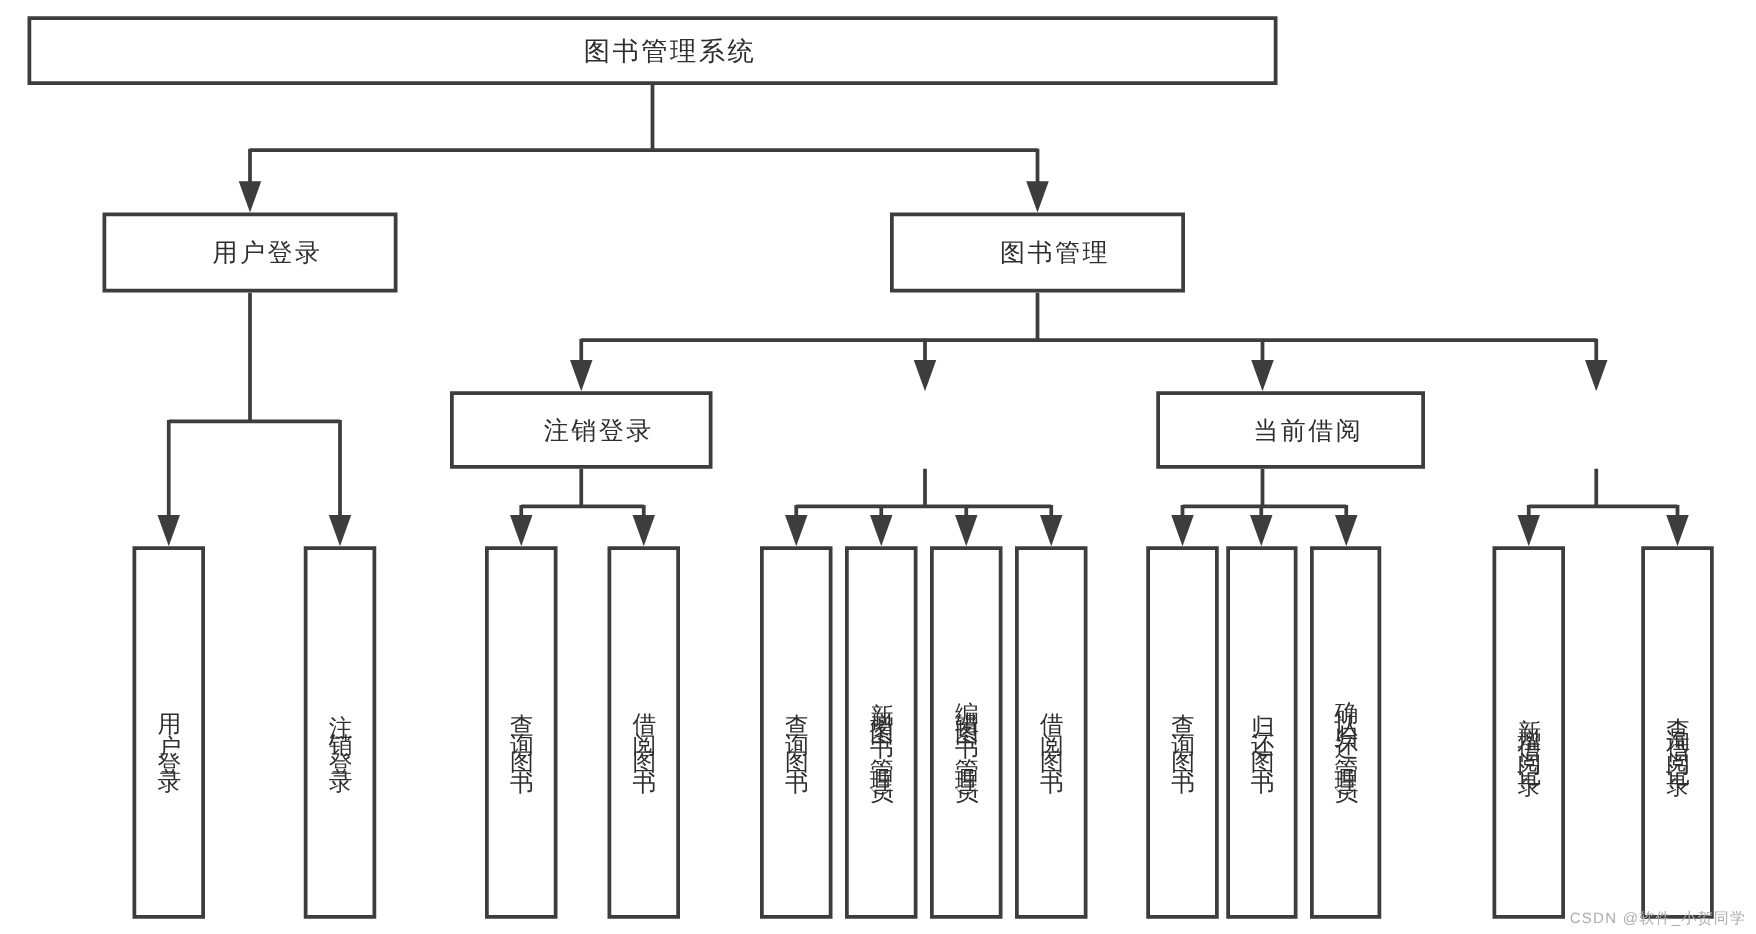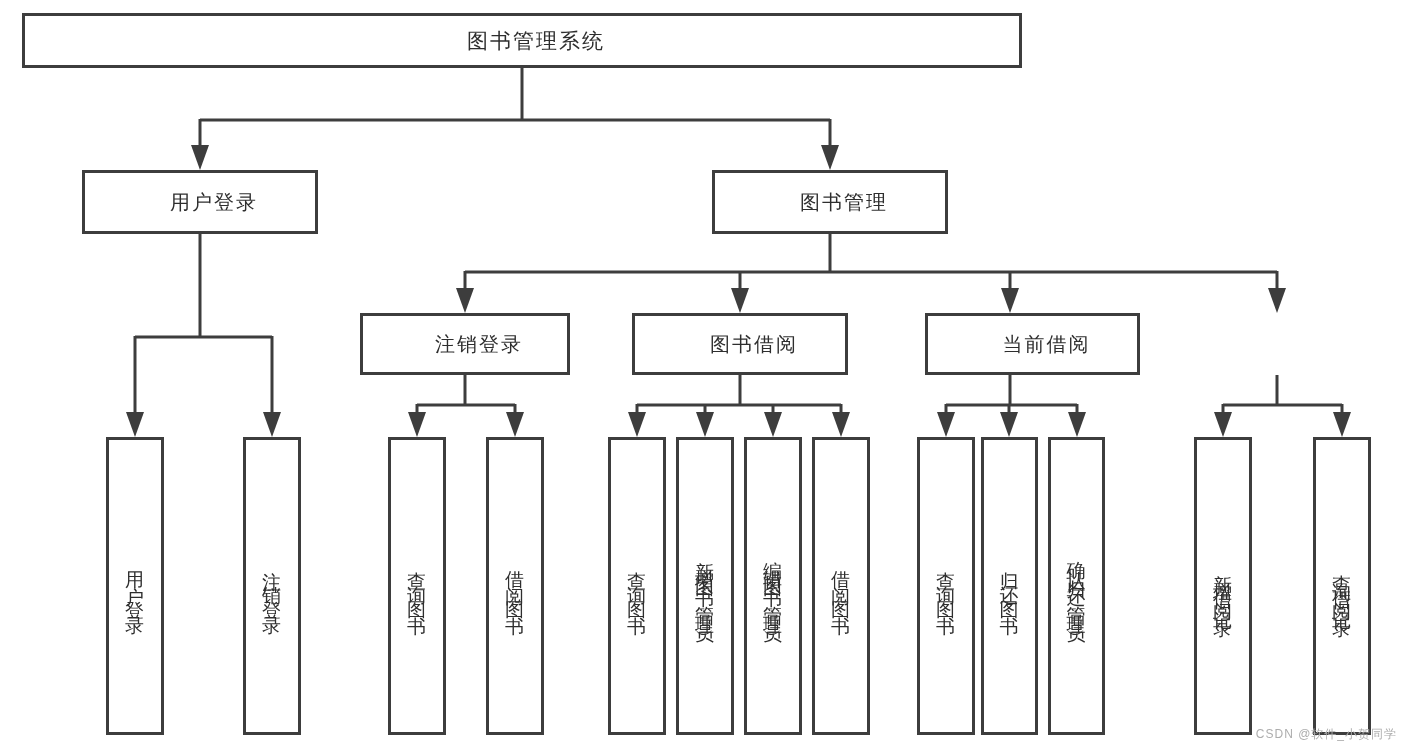--- a/index.html
+++ b/index.html
@@ -134,23 +134,20 @@
   <div class="box hbox" style="left:82px; top:170px; width:236px; height:64px;">
     <span>用户登录</span>
   </div>
   <div class="box hbox" style="left:712px; top:170px; width:236px; height:64px;">
     <span>图书管理</span>
   </div>
 
   <div class="box hbox" style="left:360px; top:313px; width:210px; height:62px;">
     <span>注销登录</span>
   </div>
-  <div class="box hbox" style="left:632px; top:313px; width:216px; height:62px;">
-    <span>图书借阅</span>
-  </div>
   <div class="box hbox" style="left:902px; top:313px; width:215px; height:62px;margin-left:23px;">
     <span>当前借阅</span>
   </div>
 
   <div class="box" style="left:106px; top:437px; width:58px; height:298px;">
     <span class="vtext">用户登录</span>
   </div>
   <div class="box" style="left:243px; top:437px; width:58px; height:298px;">
     <span class="vtext">注销登录</span>
   </div>

